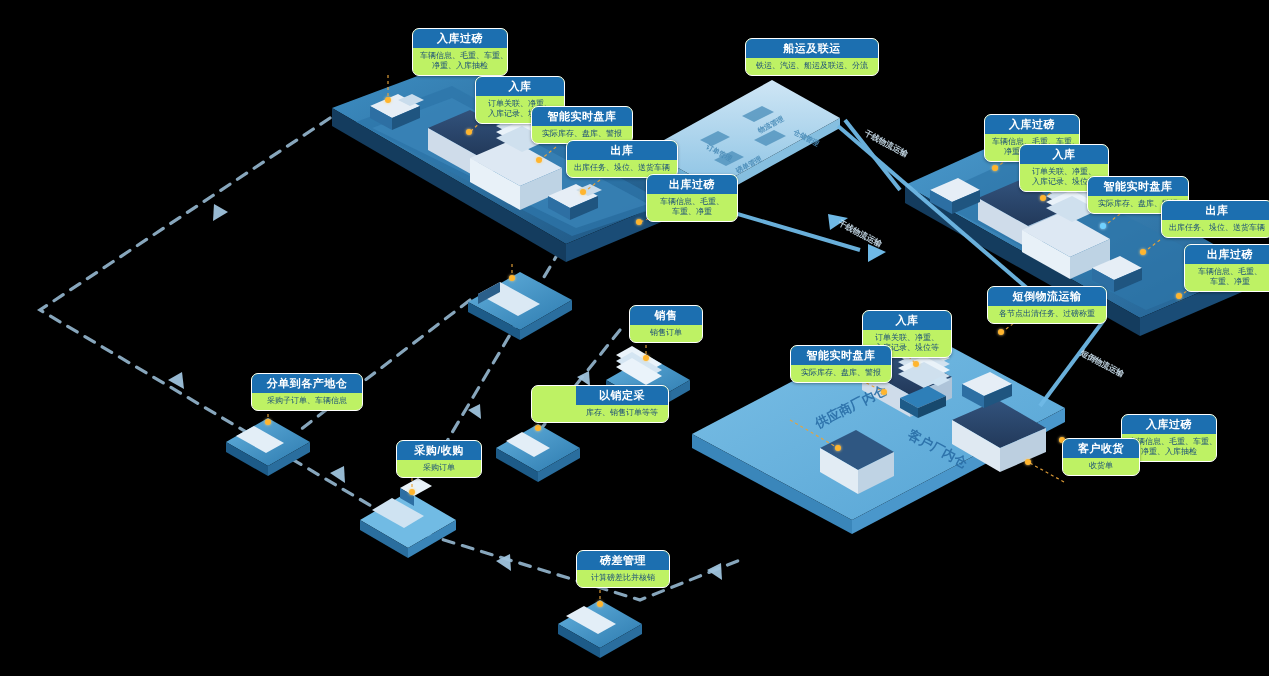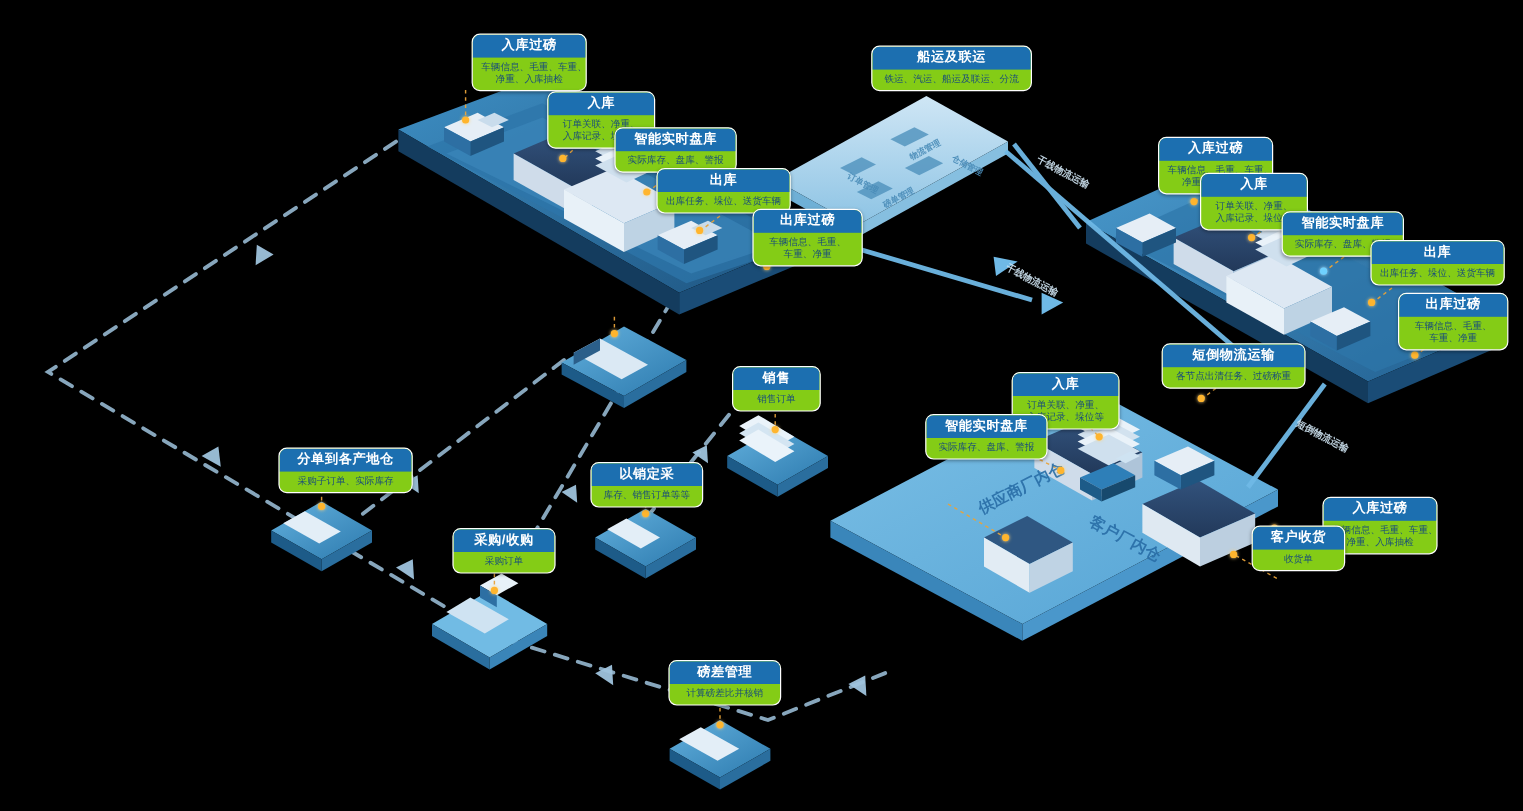--- a/index.html
+++ b/index.html
@@ -1,22 +1,22 @@
 <!DOCTYPE html>
 <html><head>
 <meta charset="utf-8">
 <style>
   html,body{margin:0;padding:0;background:#000;}
   body{width:1269px;height:676px;overflow:hidden;font-family:"Liberation Sans","DejaVu Sans",sans-serif;}
   #stage{position:relative;width:1269px;height:676px;background:#000;}
 
   
-  .card{position:absolute;border-radius:7px;background:#84cc16;
+  .card{position:absolute;border-radius:7px;background:#bef264;
         box-shadow:0 1px 3px rgba(0,0,0,.35);overflow:hidden;
-        border:1px solid #ffffff;}
+        border:1px solid #ffffff;margin-left:19px;}
   .card .hd{background:#1c6fb0;color:#fff;font-weight:bold;text-align:center;
             letter-spacing:.5px;padding:3px 8px 3px;line-height:1.15;}
   .card .bd{color:#1a4e7a;text-align:center;padding:3px 7px 4px;line-height:1.3;}
   .card.sz-lg .hd{font-size:11px;}
   .card.sz-lg .bd{font-size:8px;}
   .card .bd span{display:block;white-space:nowrap;}
 
   .lbl-floor{position:absolute;color:#2a6fa8;font-weight:bold;
              white-space:nowrap;opacity:.92;}
 
@@ -363,25 +363,25 @@
   <div class="card sz-lg" style="left:610px;top:305px;width:72px;">
     <div class="hd">销售</div>
     <div class="bd">
       <span>销售订单</span>
     </div>
   </div>
 
   <div class="card sz-lg" style="left:232px;top:373px;width:110px;">
     <div class="hd">分单到各产地仓</div>
     <div class="bd">
-      <span>采购子订单、实际库存</span>
-    </div>
-  </div>
-
-  <div class="card sz-lg" style="left:492px;top:385px;width:92px;">
+      <span>采购子订单、车辆信息</span>
+    </div>
+  </div>
+
+  <div class="card sz-lg" style="left:512px;top:385px;width:92px;padding-left:44px;">
     <div class="hd">以销定采</div>
     <div class="bd">
       <span>库存、销售订单等等</span>
     </div>
   </div>
 
   <div class="card sz-lg" style="left:377px;top:440px;width:84px;">
     <div class="hd">采购/收购</div>
     <div class="bd">
       <span>采购订单</span>

